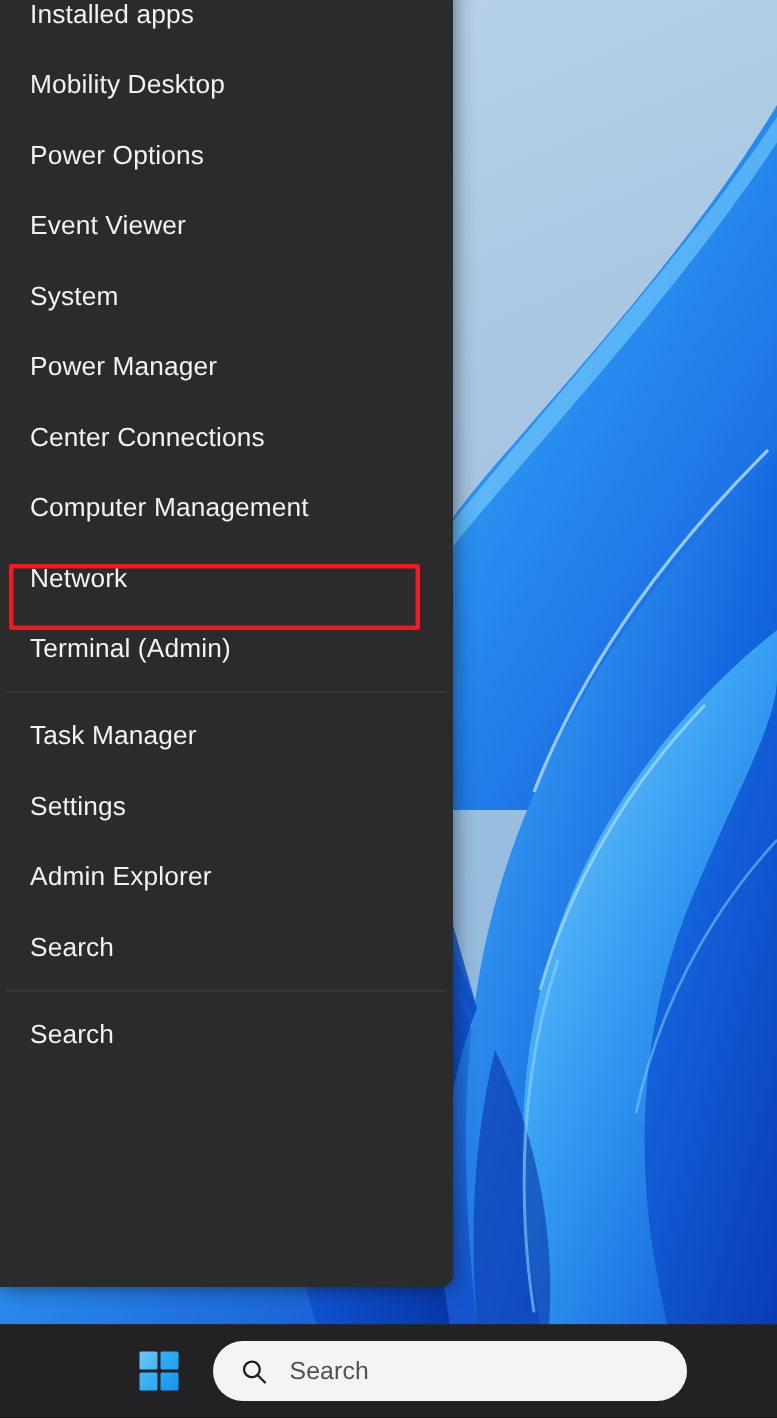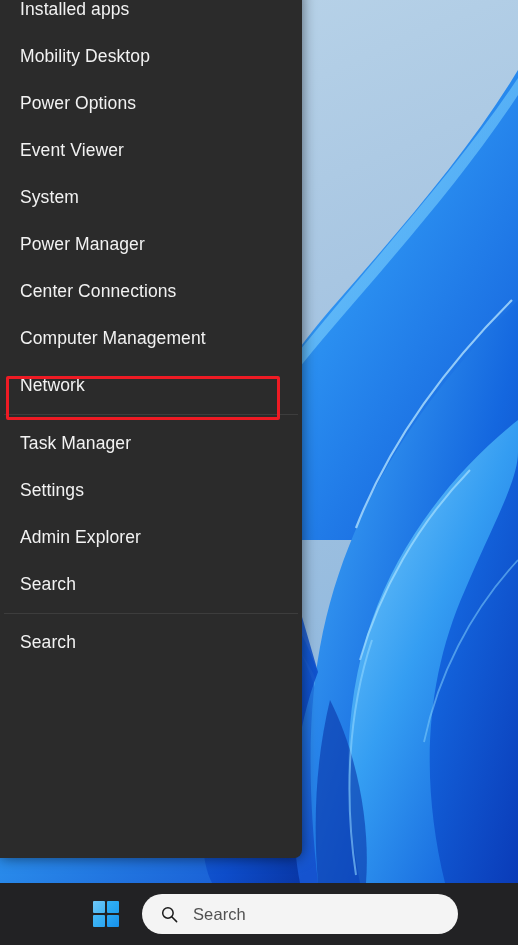--- a/index.html
+++ b/index.html
@@ -254,20 +254,23 @@
     </div>
     <div class="menu-item">
       <span class="label">Center Connections</span>
     </div>
     <div class="menu-item">
       <span class="label">Computer Management</span>
     </div>
     <div class="menu-item">
       <span class="label">Network</span>
     </div>
+    <div class="menu-item">
+      <span class="label">Terminal (Admin)</span>
+    </div>
   </div>
 
   <div class="separator"></div>
 
   <div class="menu-group">
     <div class="menu-item">
       <span class="label">Task Manager</span>
     </div>
     <div class="menu-item">
       <span class="label">Settings</span>

